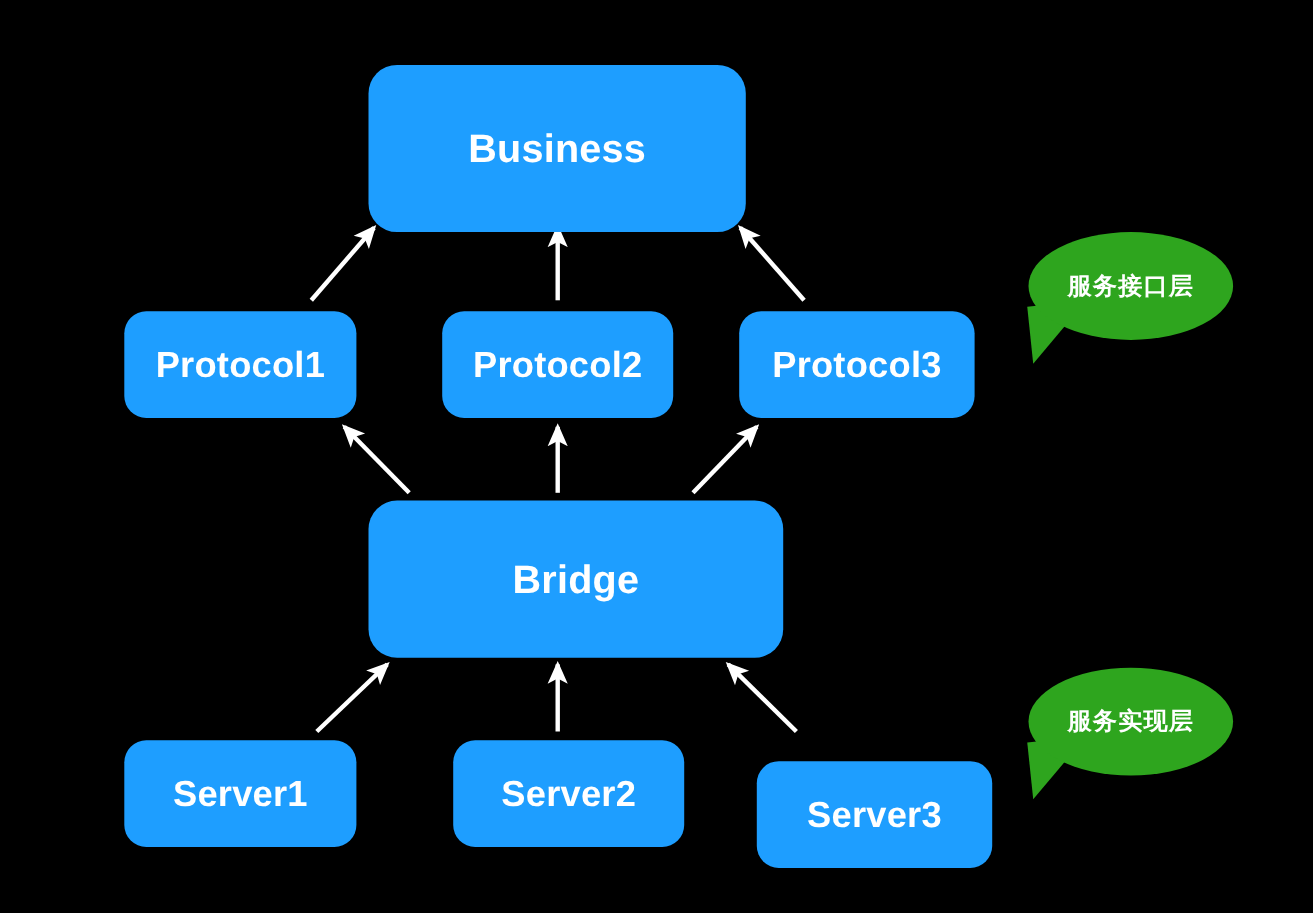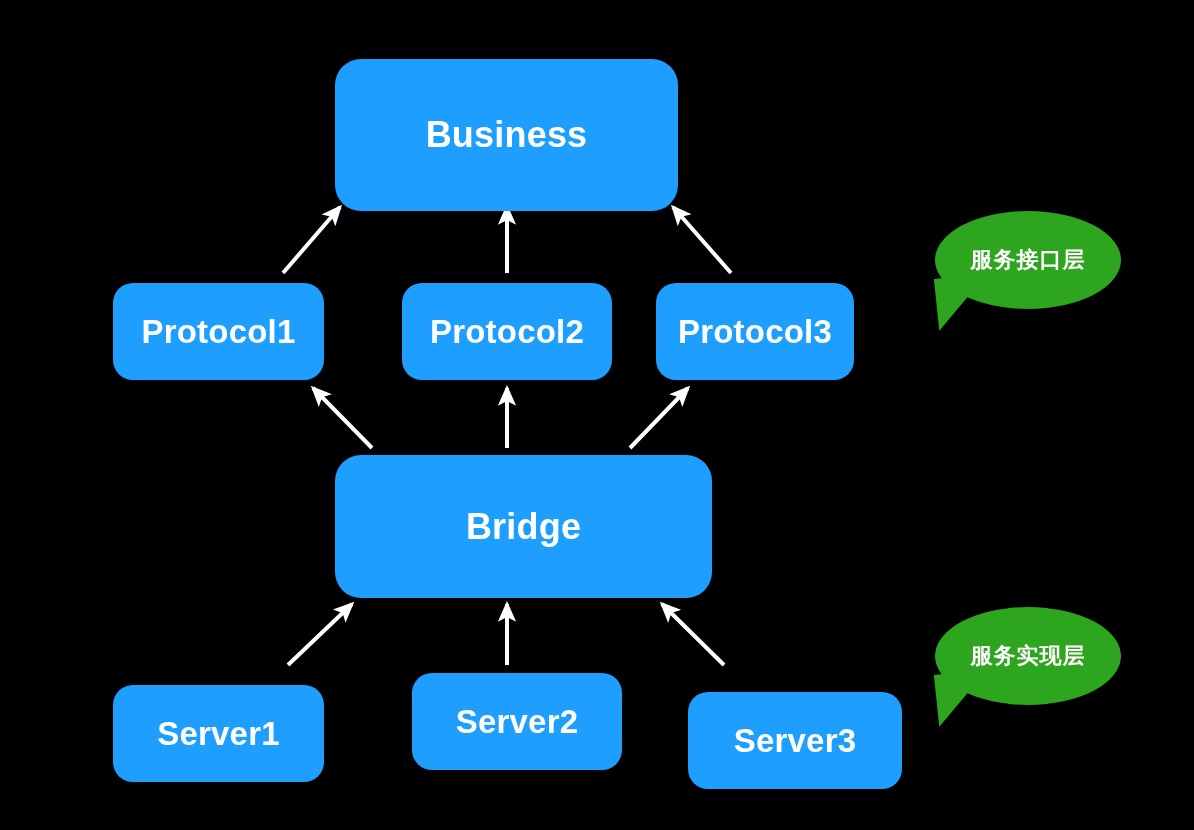--- a/index.html
+++ b/index.html
@@ -29,23 +29,23 @@
     text-align: center;
     user-select: none;
   }
   .node.big      { border-radius: 26px; font-size: 36px; }
   .node.small    { border-radius: 20px; font-size: 33px; }
 
   
   #node-business  { left: 335px; top: 59px;  width: 343px; height: 152px; text-align: right; }
   #node-protocol1 { left: 113px; top: 283px; width: 211px; height: 97px; }
   #node-protocol2 { left: 402px; top: 283px; width: 210px; height: 97px; }
-  #node-protocol3 { left: 656px; top: 283px; width: 198px; height: 97px; }
+  #node-protocol3 { left: 672px; top: 283px; width: 214px; height: 97px; }
   #node-bridge    { left: 335px; top: 455px; width: 377px; height: 143px; }
-  #node-server1   { left: 113px; top: 673px; width: 211px; height: 97px; margin-top: 12px; }
+  #node-server1   { left: 113px; top: 673px; width: 211px; height: 97px; }
   #node-server2   { left: 412px; top: 673px; width: 210px; height: 97px; }
   #node-server3   { left: 688px; top: 692px; width: 214px; height: 97px; }
 
   
   #arrow-layer {
     position: absolute;
     left: 0; top: 0;
     width: 1194px; height: 830px;
     pointer-events: none;
   }

